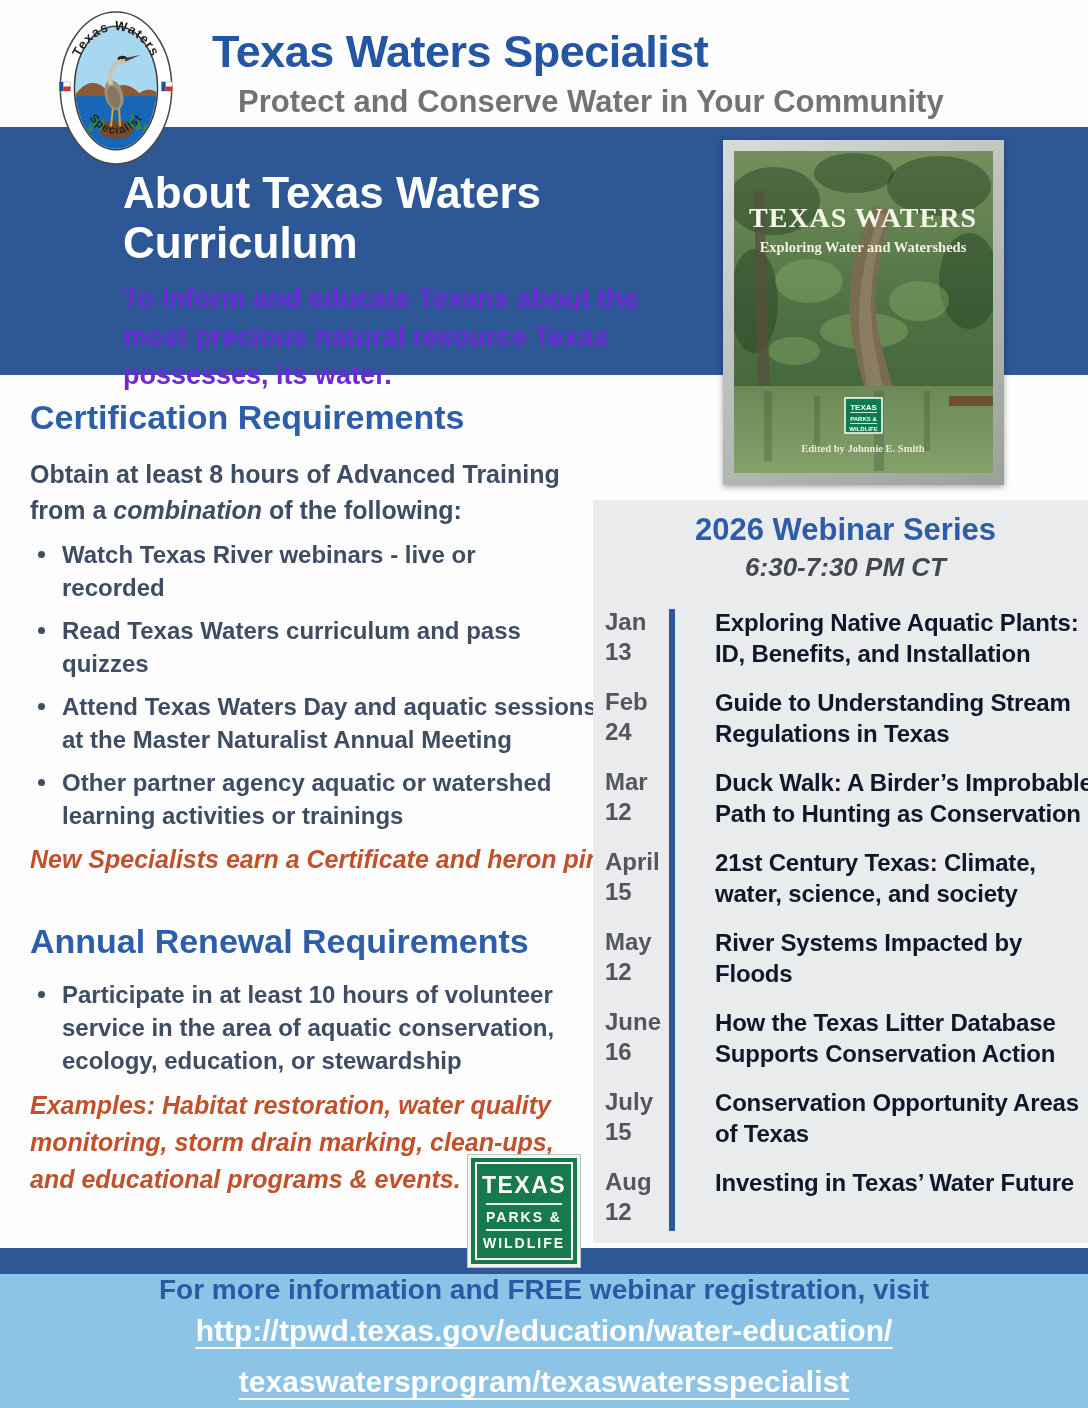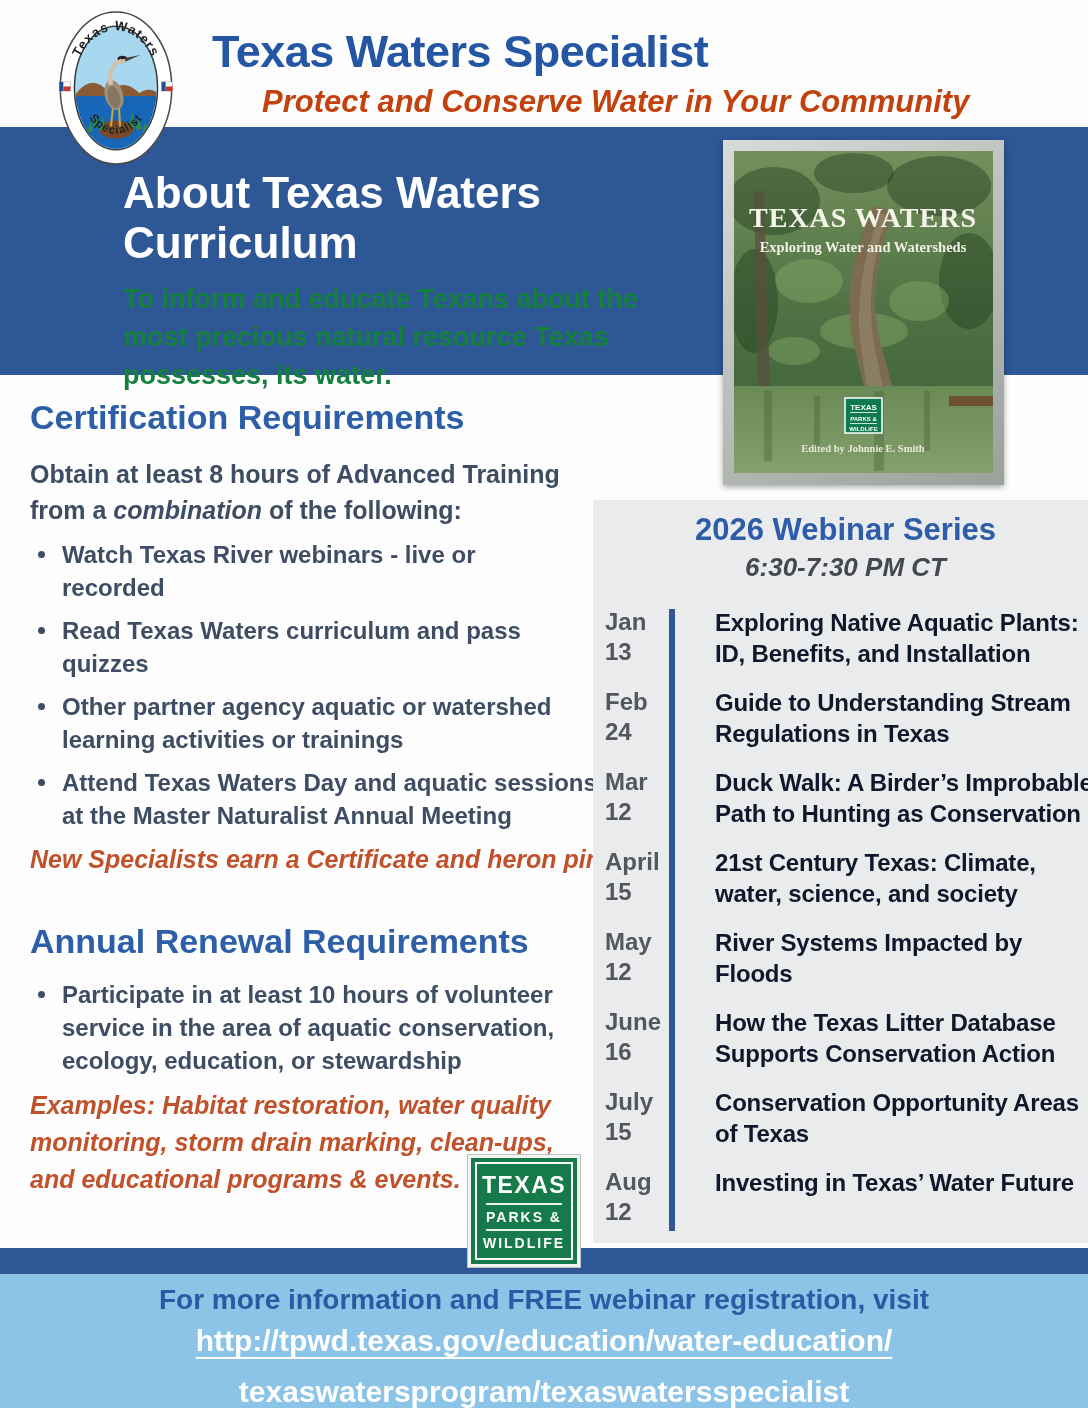--- a/index.html
+++ b/index.html
@@ -3,26 +3,26 @@
 <meta charset="utf-8">
 <style>
   * { margin:0; padding:0; box-sizing:border-box; }
   body { font-family:"Liberation Sans", sans-serif; background:#777; }
   .page { position:relative; width:1088px; height:1408px; background:#fdfdfd; margin:0 auto; overflow:hidden; }
 
   
   .band { position:absolute; left:0; top:127px; width:100%; height:248px; background:#2e5796; z-index:1; }
   .badge { position:absolute; left:58px; top:10px; width:116px; height:156px; z-index:10; }
   .page-title { position:absolute; left:212px; top:26px; font-size:45px; font-weight:bold; color:#2456a3; letter-spacing:-0.5px; }
-  .page-subtitle { position:absolute; left:262px; top:84px; font-size:31px; font-weight:bold; font-style:italic; color:#c2410c; }
+  .page-subtitle { position:absolute; left:238px; top:84px; font-size:31px; font-weight:bold; color:#737373; }
 
   
   .about { position:absolute; left:123px; top:168px; width:570px; z-index:2; }
   .about-heading { font-size:44px; font-weight:bold; color:#ffffff; margin-bottom:12px; }
-  .about-body { font-size:27px; font-weight:bold; color:#15803d; line-height:38px; white-space:pre-line; }
+  .about-body { font-size:27px; font-weight:bold; color:#6d28d9; line-height:38px; white-space:pre-line; }
 
   
   .book { position:absolute; left:723px; top:140px; width:281px; height:345px; padding:11px; background:linear-gradient(145deg,#d8dcd8,#9aa09a); z-index:3; box-shadow:0 2px 6px rgba(0,0,0,.35); }
   .book svg { display:block; }
 
   
   .left-col { position:absolute; left:30px; top:398px; width:578px; z-index:2; }
   .section-heading { font-size:34px; font-weight:bold; color:#2d5fa9; line-height:38px; }
   .intro { margin-top:20px; font-size:25px; font-weight:bold; color:#3e4d63; line-height:36px; white-space:pre-line; }
   .intro i { font-style:italic; }
@@ -48,21 +48,21 @@
   
   .tpwd { position:absolute; left:468px; top:1155px; width:112px; height:112px; background:#177a4b; border:3px solid #f2f5f2; box-shadow:0 0 0 1px #b9c4bb; z-index:6; padding:4px; }
   .tpwd-inner { width:100%; height:100%; border:2px solid #ffffff; display:flex; flex-direction:column; align-items:center; justify-content:center; }
   .tpwd-l1 { font-size:23px; font-weight:bold; color:#fff; letter-spacing:1.5px; }
   .tpwd-l2, .tpwd-l3 { font-size:14px; font-weight:bold; color:#fff; letter-spacing:2px; }
   .tpwd-sep { width:76px; height:2px; background:#eaf2ec; margin:4px 0; }
 
   
   .strip { position:absolute; left:0; top:1248px; width:100%; height:26px; background:#2e5796; z-index:5; }
   .footer { position:absolute; left:0; top:1274px; width:100%; height:134px; background:#8cc4e8; text-align:center; z-index:4; }
-  .footer-msg { margin-top:10px; font-size:28px; font-weight:bold; color:#2a5aa4; }
+  .footer-msg { font-size:28px; font-weight:bold; color:#2a5aa4; }
   .footer-url { display:inline-block; font-size:30px; font-weight:bold; color:#ffffff; text-decoration:underline; text-underline-offset:6px; text-decoration-thickness:2px; line-height:42px; }
   .footer-url:first-of-type { margin-top:4px; }
   .url-wrap { line-height:42px; }
 </style>
 </head>
 <body>
 
 <div class="page">
 
   <div class="band"></div>
@@ -191,27 +191,27 @@
           <span class="btext">Watch Texas River webinars - live or
 recorded</span>
         </li>
       <li>
           <span class="bdot"></span>
           <span class="btext">Read Texas Waters curriculum and pass
 quizzes</span>
         </li>
       <li>
           <span class="bdot"></span>
+          <span class="btext">Attend Texas Waters Day and aquatic sessions
+at the Master Naturalist Annual Meeting</span>
+        </li>
+      <li>
+          <span class="bdot"></span>
           <span class="btext">Other partner agency aquatic or watershed
 learning activities or trainings</span>
-        </li>
-      <li>
-          <span class="bdot"></span>
-          <span class="btext">Attend Texas Waters Day and aquatic sessions
-at the Master Naturalist Annual Meeting</span>
         </li>
     </ul>
     <div class="note">New Specialists earn a Certificate and heron pin!</div>
 
     <div class="section-heading renewal-heading">Annual Renewal Requirements</div>
     <ul class="blist renewal-list">
       <li>
           <span class="bdot"></span>
           <span class="btext">Participate in at least 10 hours of volunteer
 service in the area of aquatic conservation,

